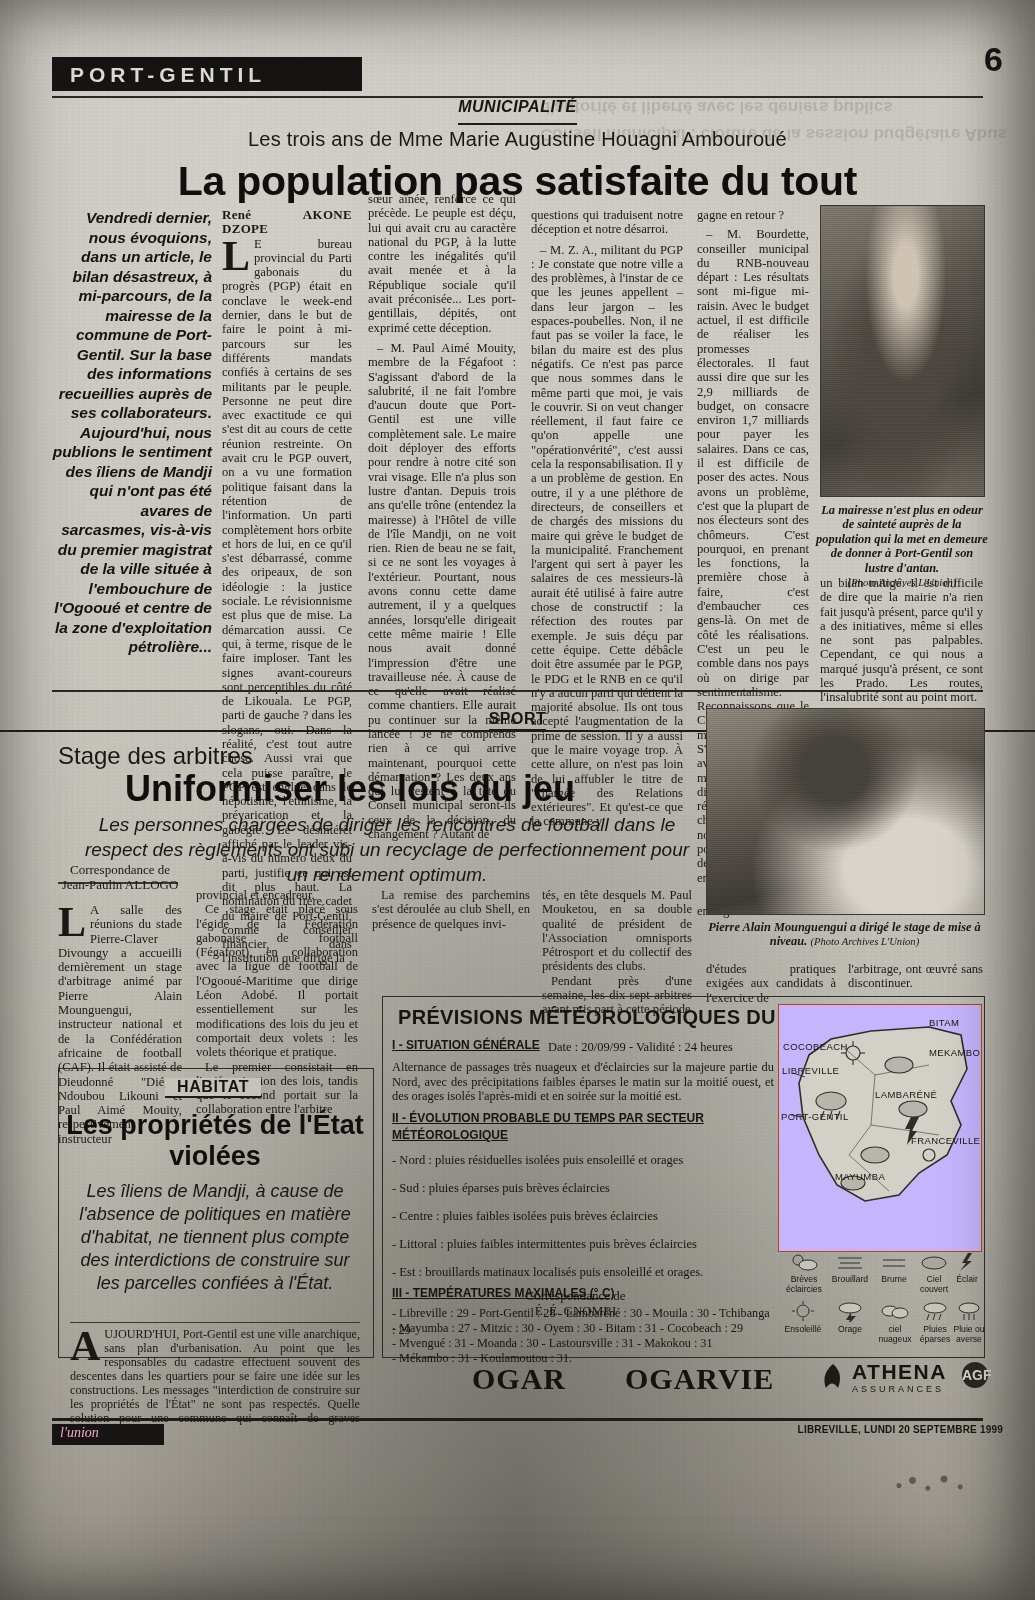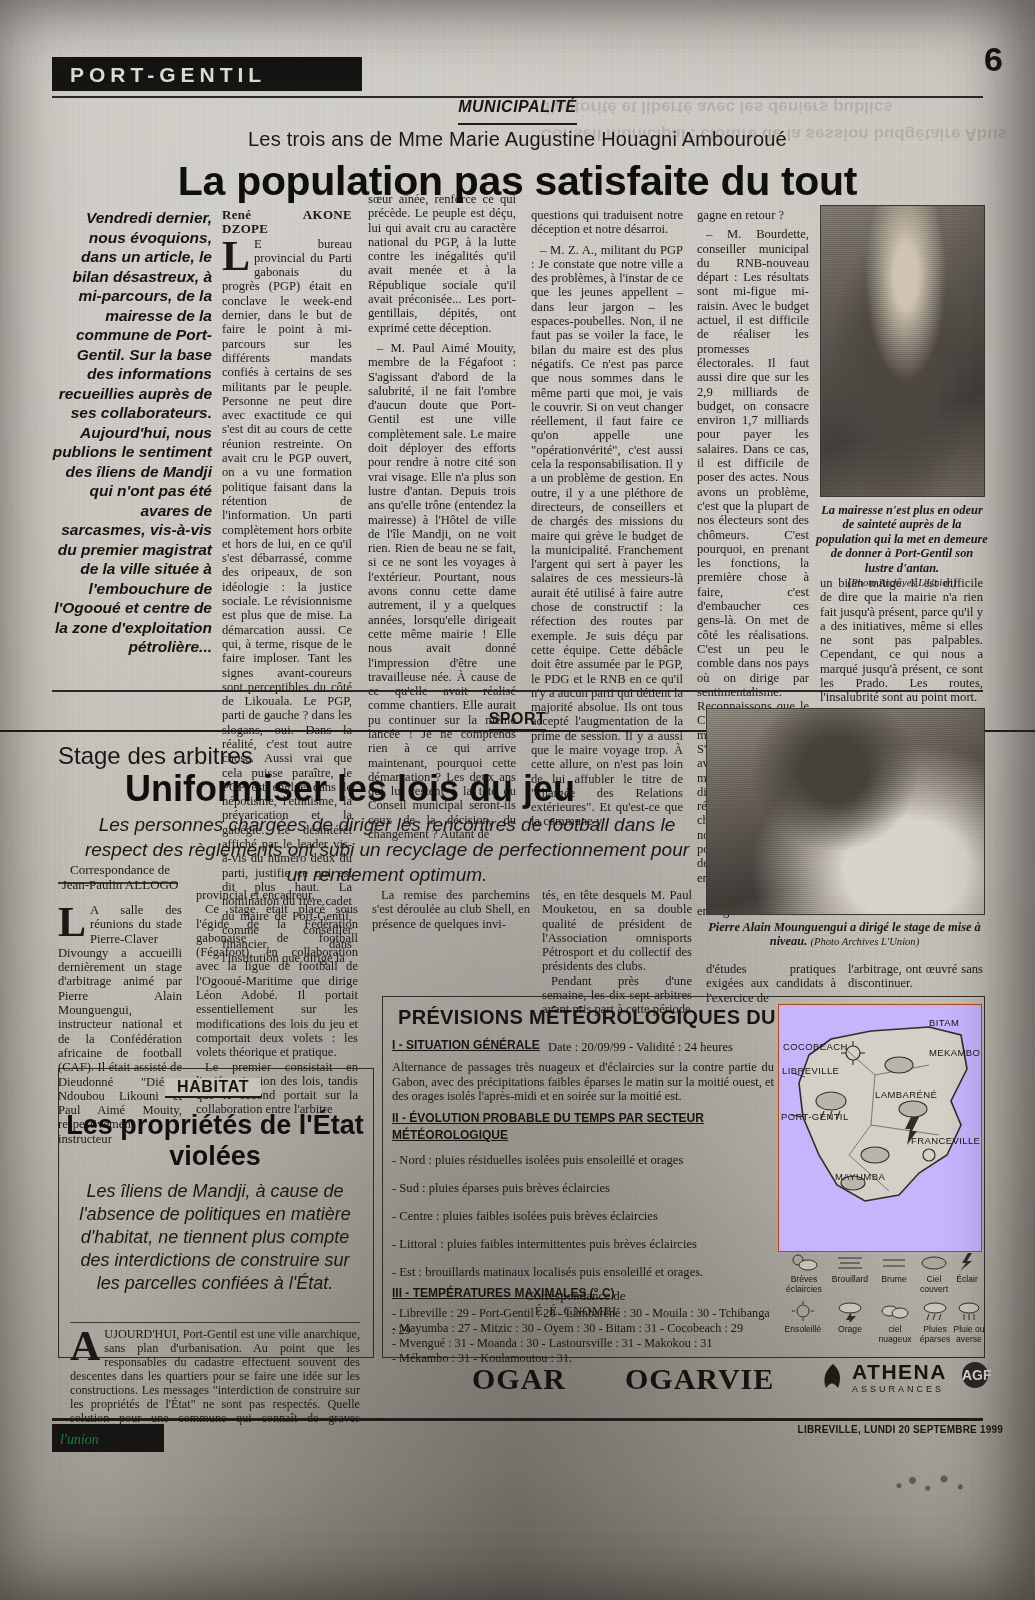--- a/index.html
+++ b/index.html
@@ -182,22 +182,22 @@
     position:absolute;font-family:"Liberation Serif",serif;font-weight:bold;
     font-size:30px;letter-spacing:1px;color:#141310;
   }
   .athena{position:absolute;font-family:"Liberation Sans",sans-serif;}
   .athena .n{font-weight:bold;font-size:21px;letter-spacing:1.5px;}
   .athena .s{font-size:9px;letter-spacing:3px;}
 
   .footerbar{position:absolute;left:52px;top:1418px;width:931px;height:3px;background:#1e1c18;}
   .unionlogo{
     position:absolute;left:52px;top:1424px;width:104px;height:20px;background:#161514;
-    color:#15803d;font-family:"Liberation Serif",serif;font-style:italic;font-size:14px;
-    padding:8px 0 0 8px;
+    color:#f9a8d4;font-family:"Liberation Serif",serif;font-style:italic;font-size:14px;
+    padding:1px 0 0 8px;
   }
   .dateline{
     position:absolute;right:32px;top:1424px;
     font-family:"Liberation Sans",sans-serif;font-weight:bold;font-size:10px;
     letter-spacing:.2px;
   }
   .scuff{
     position:absolute;right:55px;top:1470px;width:90px;height:26px;opacity:.55;
     background:
       radial-gradient(circle at 10% 60%, #2a2824 0 2px, rgba(0,0,0,0) 3px),
@@ -331,21 +331,21 @@
 É. É. GNOMBI</div>
   <div class="rulethin" style="left:70px;top:1322px;width:290px;"></div>
   <div class="col" style="left:70px;top:1327px;width:290px;font-size:12.2px;line-height:14px;">
     <p class="first drop">AUJOURD'HUI, Port-Gentil est une ville anarchique, sans plan d'urbanisation. Au point que les responsables du cadastre effectuent souvent des descentes dans les quartiers pour se faire une idée sur les constructions. Les messages "interdiction de construire sur les propriétés de l'État" ne sont pas respectés. Quelle solution pour une commune qui connaît de graves problèmes ?</p>
   </div>
 
   <div class="boxed" style="left:382px;top:996px;width:601px;height:360px;"></div>
   <div class="meteo-title" style="left:398px;top:1006px;">PRÉVISIONS MÉTÉOROLOGIQUES DU GABON</div>
   <div class="meteo-h" style="left:392px;top:1038px;">I - SITUATION GÉNÉRALE</div>
   <div class="meteo-date" style="left:548px;top:1040px;">Date : 20/09/99 - Validité : 24 heures</div>
-  <div class="meteo-p" style="left:392px;top:1060px;width:382px;">Alternance de passages très nuageux et d'éclaircies sur la contre partie du Gabon, avec des précipitations faibles éparses le matin sur la moitié ouest, et des orages isolés l'après-midi et en soirée sur la moitié est.</div>
+  <div class="meteo-p" style="left:392px;top:1060px;width:382px;">Alternance de passages très nuageux et d'éclaircies sur la majeure partie du Nord, avec des précipitations faibles éparses le matin sur la moitié ouest, et des orages isolés l'après-midi et en soirée sur la moitié est.</div>
   <div class="meteo-h" style="left:392px;top:1110px;width:380px;line-height:17px;">II - ÉVOLUTION PROBABLE DU TEMPS PAR SECTEUR MÉTÉOROLOGIQUE</div>
   <div class="meteo-line" style="left:392px;top:1152px;width:382px;">- Nord : pluies résiduelles isolées puis ensoleillé et orages</div>
   <div class="meteo-line" style="left:392px;top:1180px;width:382px;">- Sud : pluies éparses puis brèves éclaircies</div>
   <div class="meteo-line" style="left:392px;top:1208px;width:382px;">- Centre : pluies faibles isolées puis brèves éclaircies</div>
   <div class="meteo-line" style="left:392px;top:1236px;width:382px;">- Littoral : pluies faibles intermittentes puis brèves éclaircies</div>
   <div class="meteo-line" style="left:392px;top:1264px;width:382px;">- Est : brouillards matinaux localisés puis ensoleillé et orages.</div>
   <div class="meteo-h" style="left:392px;top:1286px;">III - TEMPÉRATURES MAXIMALES (° C)</div>
   <div class="meteo-line" style="left:392px;top:1305px;width:382px;font-size:12.2px;">- Libreville : 29 - Port-Gentil : 28 - Lambaréné : 30 - Mouila : 30 - Tchibanga : 29</div>
   <div class="meteo-line" style="left:392px;top:1320px;width:382px;font-size:12.2px;">- Mayumba : 27 - Mitzic : 30 - Oyem : 30 - Bitam : 31 - Cocobeach : 29</div>
   <div class="meteo-line" style="left:392px;top:1335px;width:382px;font-size:12.2px;">- Mvengué : 31 - Moanda : 30 - Lastoursville : 31 - Makokou : 31</div>

